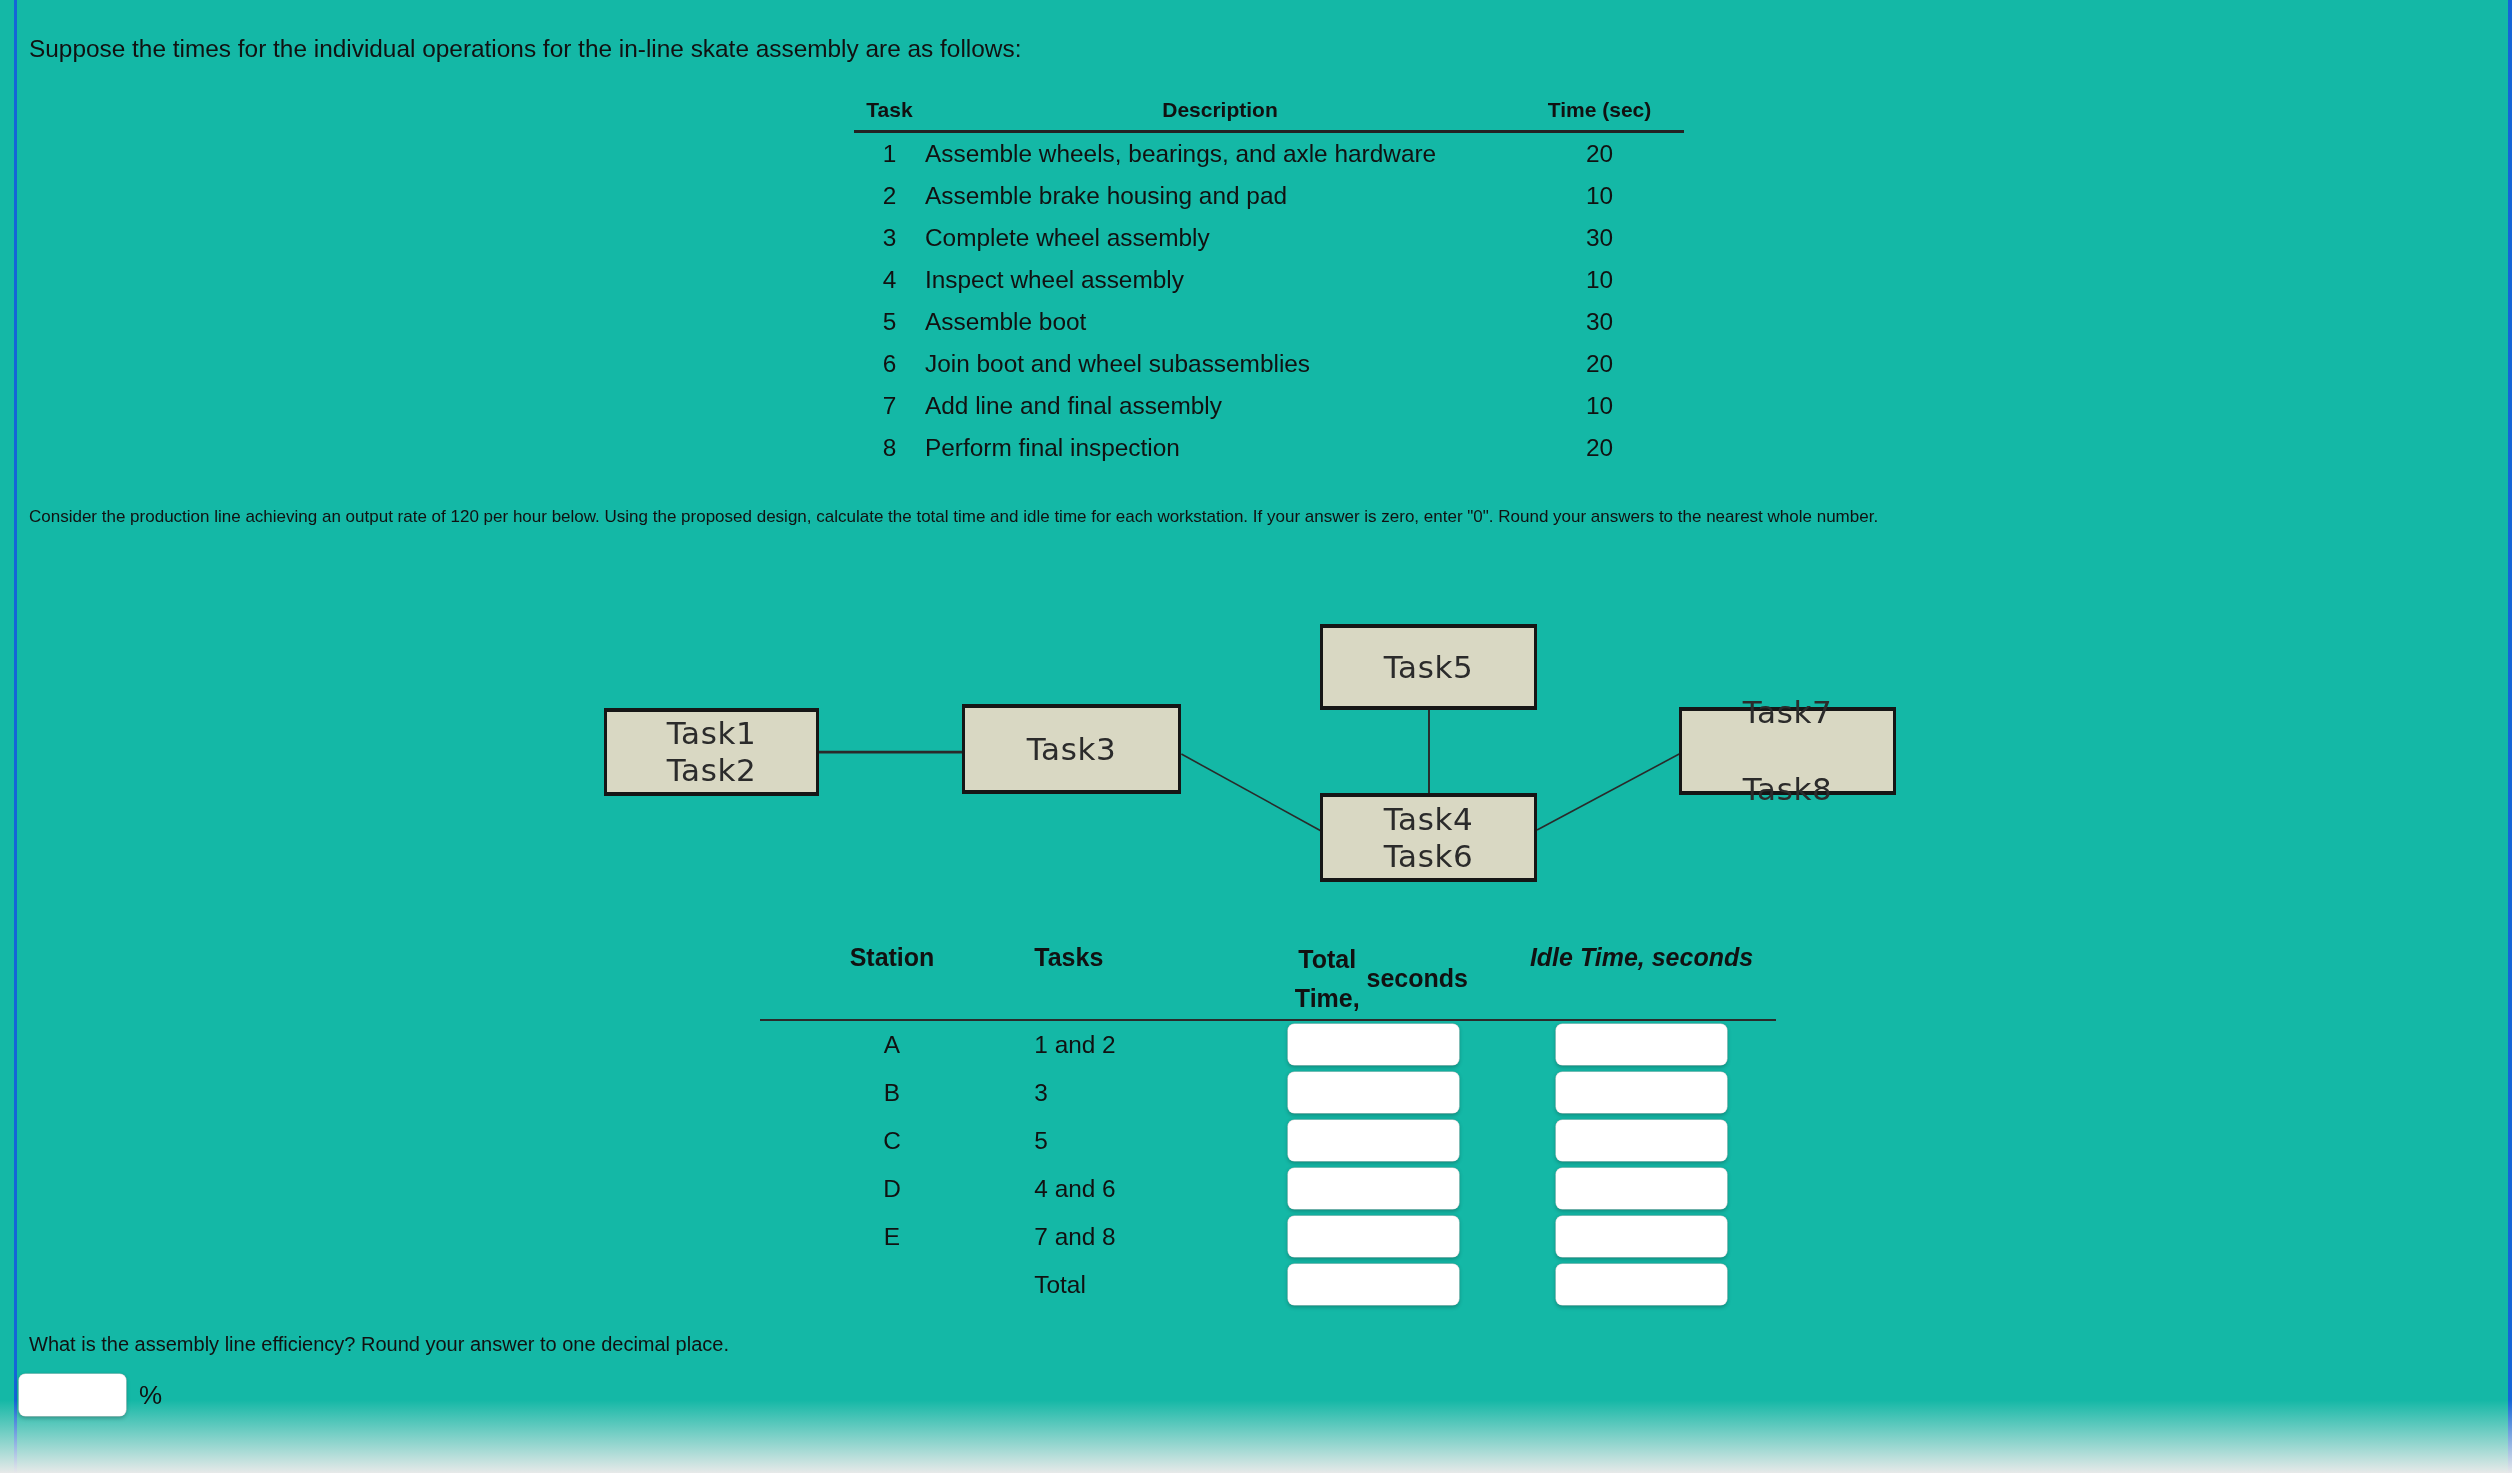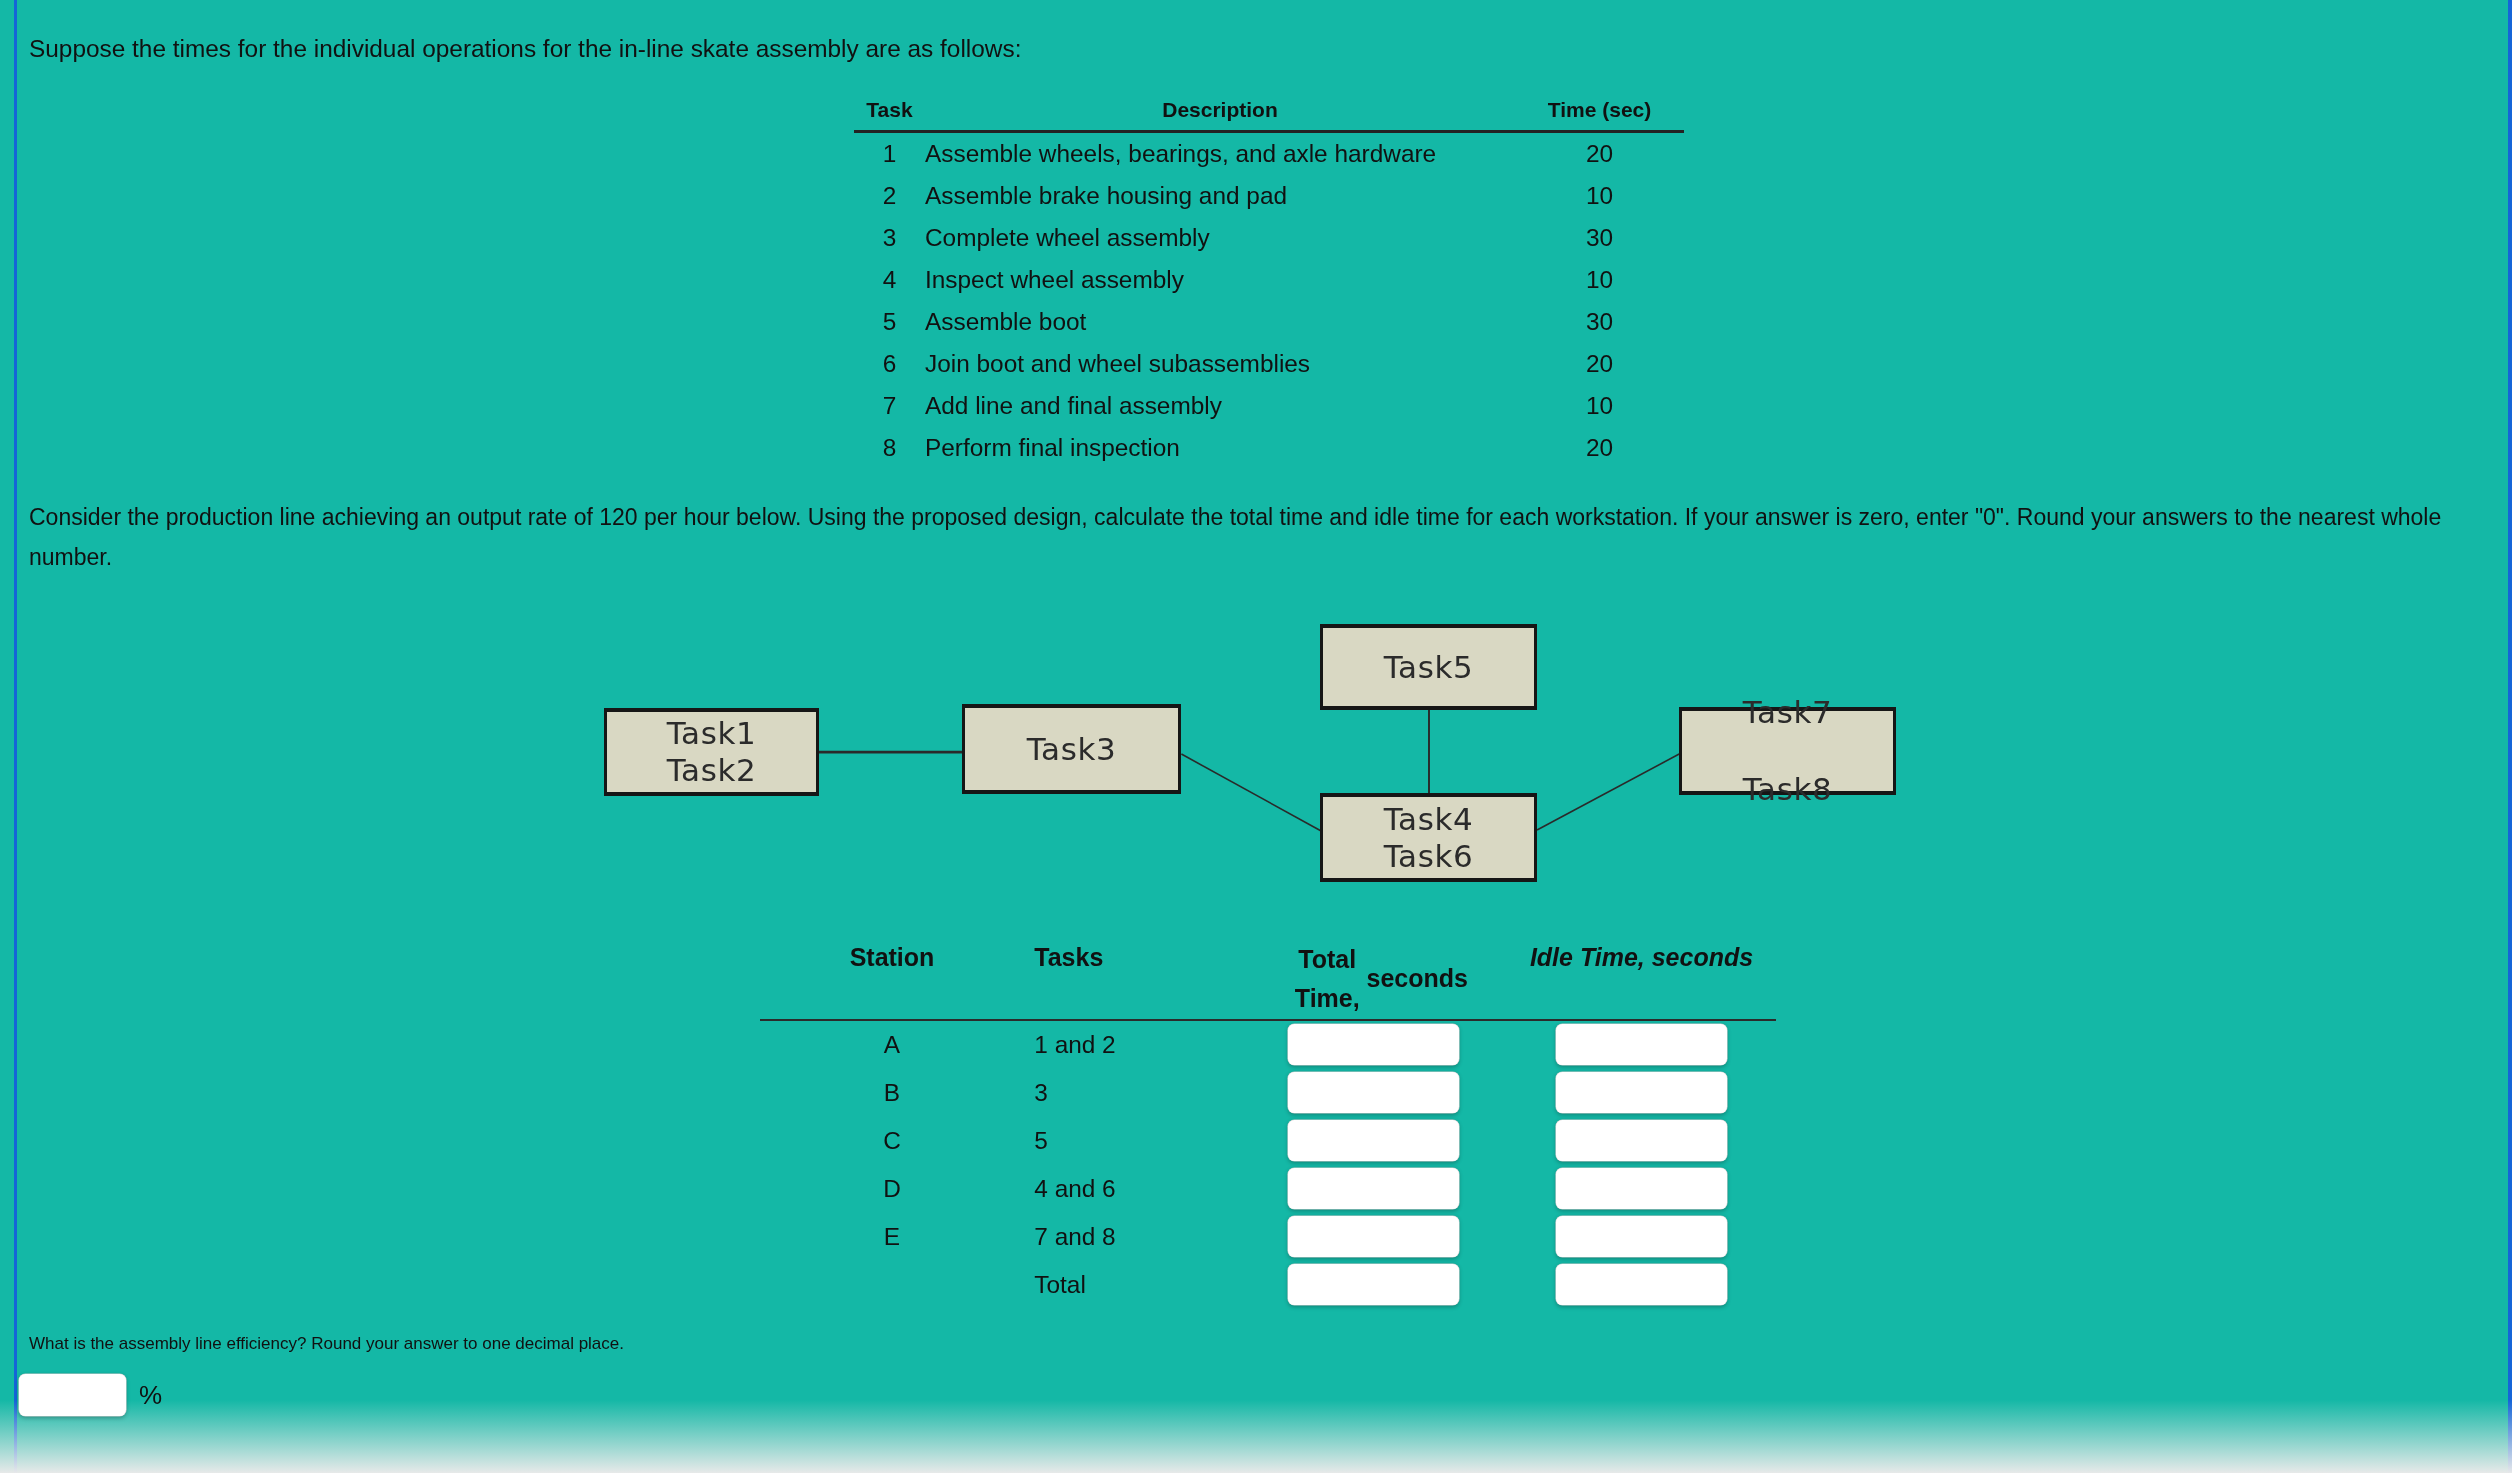--- a/index.html
+++ b/index.html
@@ -16,21 +16,21 @@
   
   .task-table{position:absolute;left:854px;top:90px;width:830px;}
   .tt-header{display:flex;height:40px;align-items:center;font-weight:bold;font-size:21px;}
   .tt-rule{height:2.6px;background:#232323;}
   .tt-row{display:flex;height:42px;align-items:center;font-size:24.4px;}
   .tt-c1{width:71px;text-align:center;flex:0 0 auto;}
   .tt-c2{flex:1 1 auto;text-align:left;}
   .tt-header .tt-c2{text-align:center;}
   .tt-c3{width:169px;text-align:center;flex:0 0 auto;}
   
-  .instruction{position:absolute;left:29px;top:497px;width:2444px;font-size:23px;line-height:40px;}
+  .instruction{position:absolute;left:29px;top:497px;width:2444px;font-size:17px;line-height:40px;}
   
   .diagram-svg{position:absolute;left:0;top:0;width:2512px;height:1474px;pointer-events:none;}
   .task-box{
     position:absolute;background:#d9d8c3;border:3.2px solid #161616;
     border-top-width:4.5px;border-bottom-width:4.5px;box-sizing:border-box;
     display:flex;flex-direction:column;justify-content:center;align-items:center;
     font-family:"DejaVu Sans",sans-serif;font-size:31px;line-height:37px;
     color:#2b2b2b;letter-spacing:0.6px;
   }
   .box-1-2{left:604px;top:708px;width:215px;height:88px;}
@@ -48,21 +48,21 @@
   .st-c3{width:180px;text-align:center;flex:0 0 auto;display:flex;flex-direction:row;align-items:center;justify-content:flex-start;}
   .st-c4{flex:1 1 auto;text-align:center;padding-left:39px;box-sizing:border-box;display:flex;align-items:center;justify-content:center;}
   .st-header .st-c4{display:block;font-style:italic;}
   .answer-box{
     width:171px;height:41px;background:#fff;border:none;border-radius:6.4px;
     box-shadow:0 0 0 0.6px #cfcfcf,0 1.9px 4.5px rgba(0,0,0,0.28);
     font-size:23px;font-family:"Liberation Sans",sans-serif;padding:0 9px;box-sizing:border-box;
     outline:none;
   }
   
-  .efficiency-q{position:absolute;left:29px;top:1329px;font-size:17px;line-height:30px;}
+  .efficiency-q{position:absolute;left:29px;top:1329px;font-size:20px;line-height:30px;}
   .efficiency-input{position:absolute;left:19.3px;top:1374px;width:107px;height:42px;}
   .percent-label{position:absolute;left:139px;top:1374px;height:42px;line-height:42px;font-size:26px;}
 </style>
 </head>
 <body>
 
 <div class="page">
 
   <div class="edge edge-left"></div>
   <div class="edge edge-right"></div>

